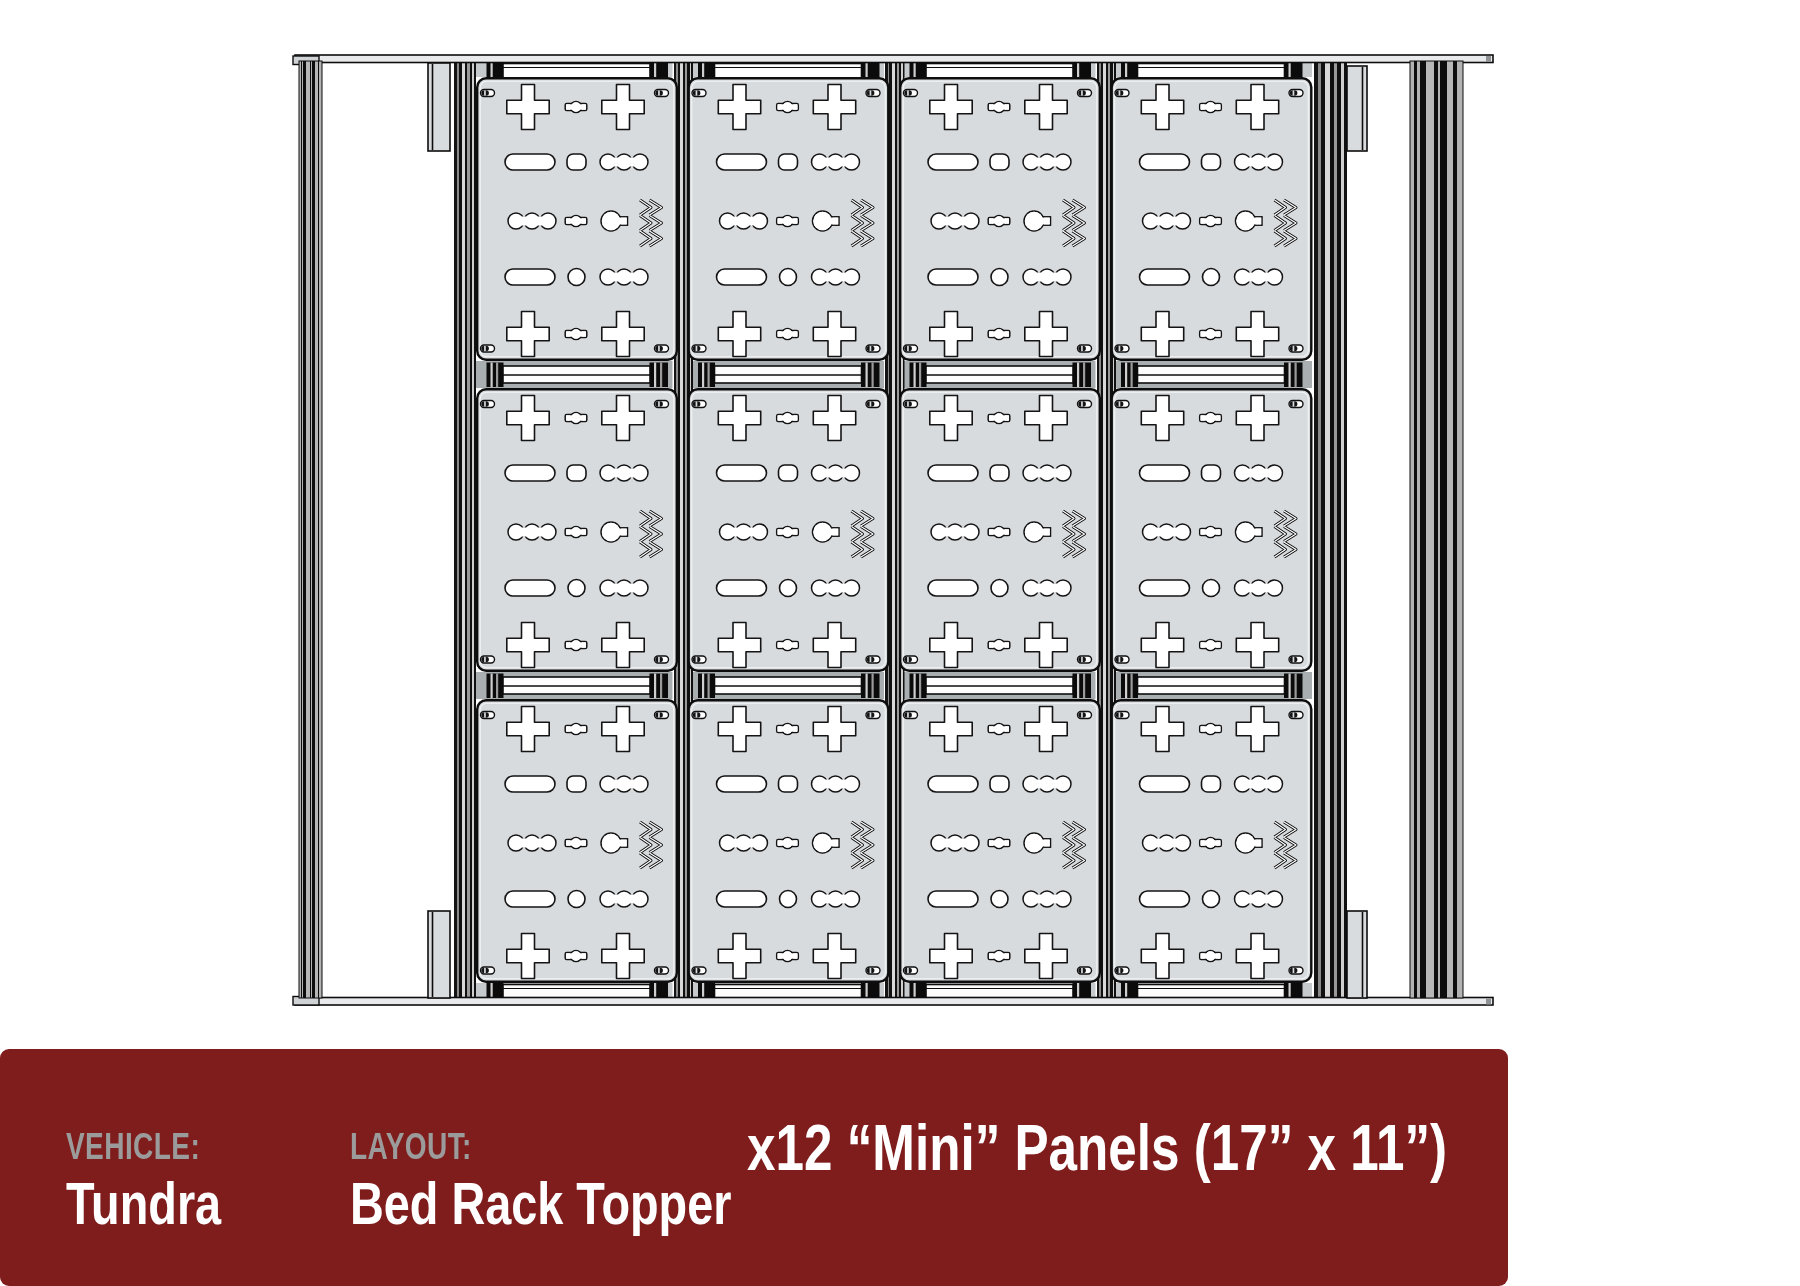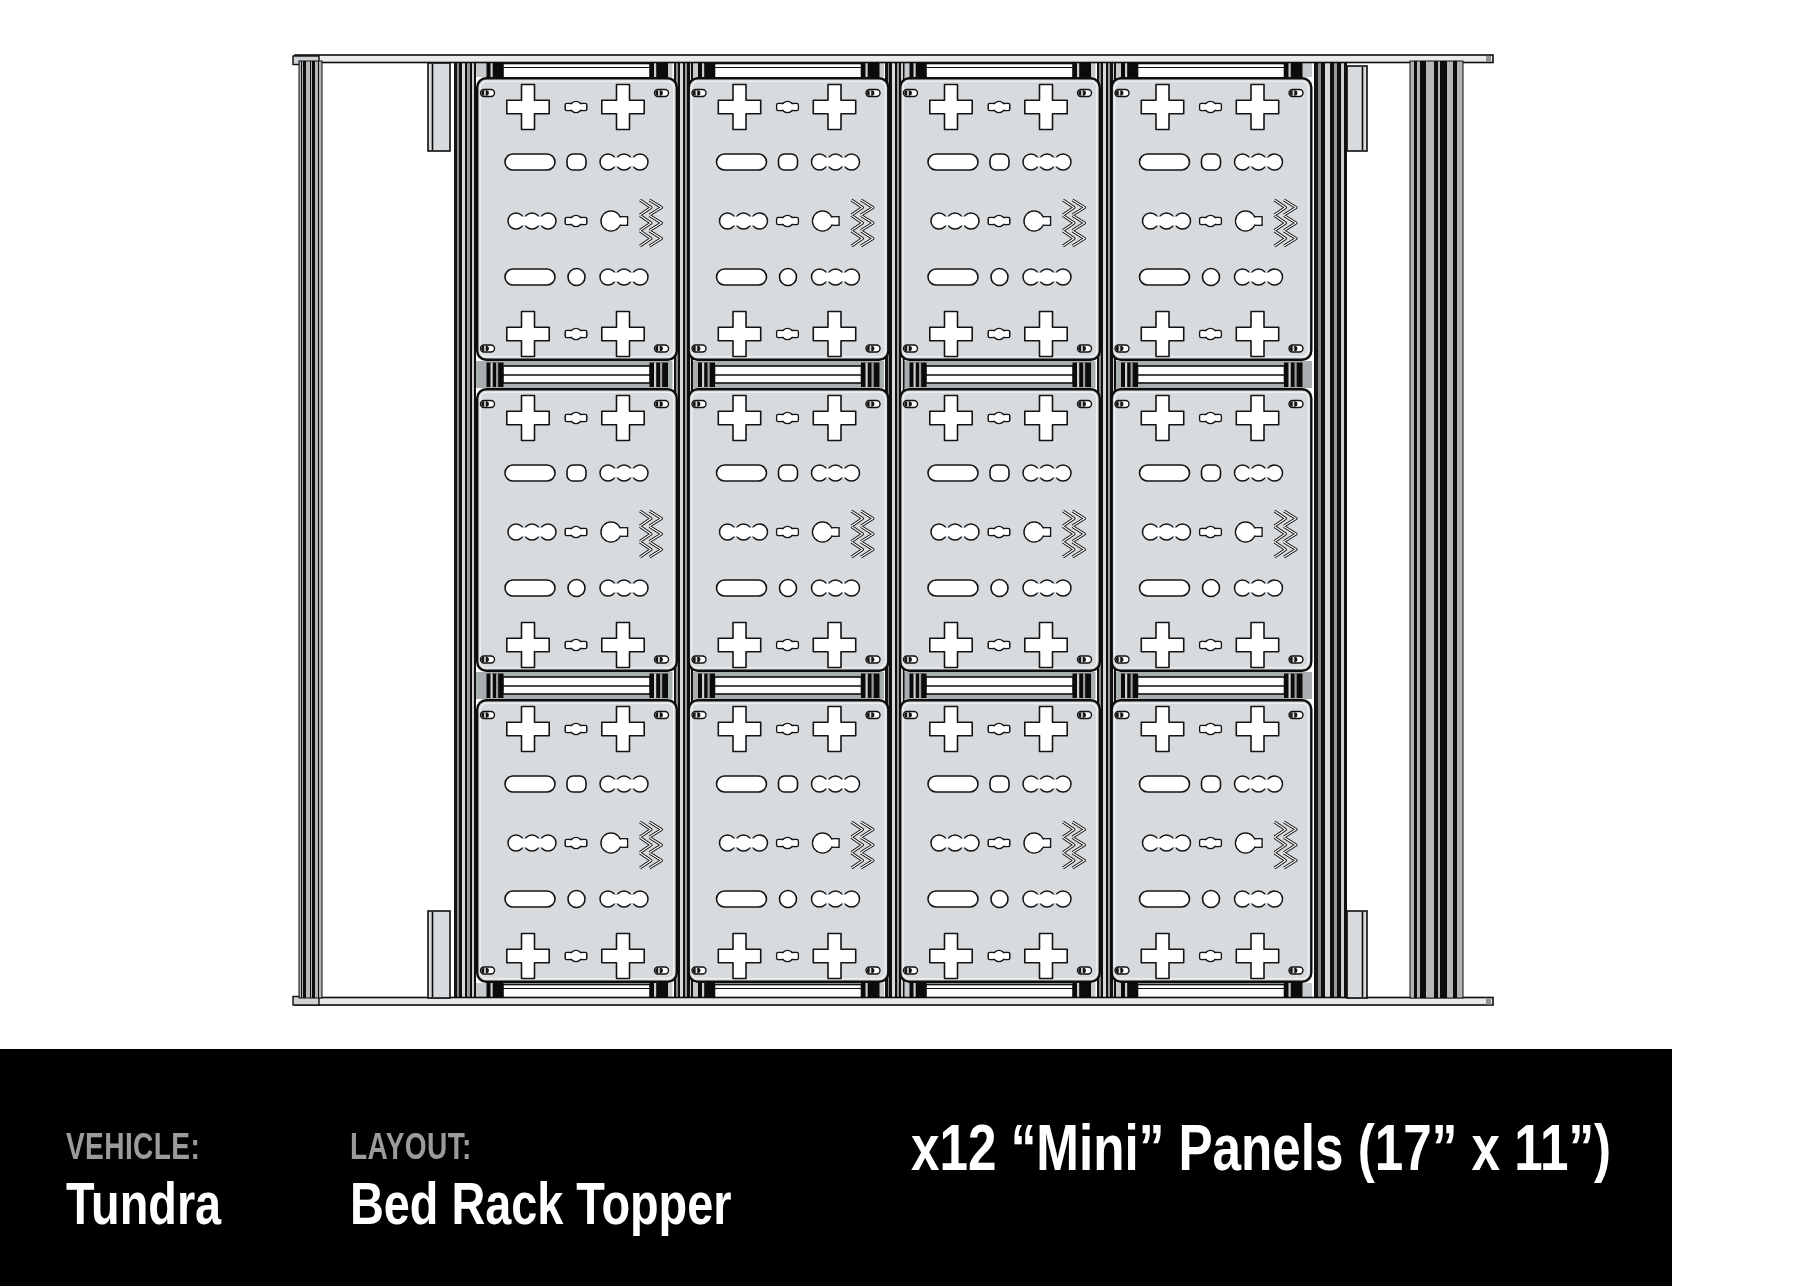--- a/index.html
+++ b/index.html
@@ -1,19 +1,19 @@
 <!DOCTYPE html>
 <html><head>
 <meta charset="utf-8">
 <style>
   html,body{margin:0;padding:0;background:#fff;}
   .stage{position:relative;width:1800px;height:1286px;background:#ffffff;overflow:hidden;
          font-family:"Liberation Sans","DejaVu Sans",sans-serif;}
   .diagram{position:absolute;left:0;top:0;}
-  .footer{position:absolute;left:0;top:1049px;width:1672px;height:237px;background:#000000;}
+  .footer{position:absolute;left:0;top:1049px;width:1508px;height:237px;background:#7f1d1d;border-radius:9px;}
   .ftxt{position:absolute;font-weight:700;line-height:1;white-space:nowrap;}
   .flabel{font-size:36px;color:#9b9b9b;transform:scaleX(0.78);transform-origin:0 0;letter-spacing:.5px;}
   .fvalue{font-size:60px;color:#ffffff;transform:scaleX(0.78);transform-origin:0 0;}
   .ftitle{font-size:64px;color:#ffffff;transform:scaleX(0.80);transform-origin:100% 0;}
 </style>
 </head>
 <body>
 
 <div class="stage">
 

